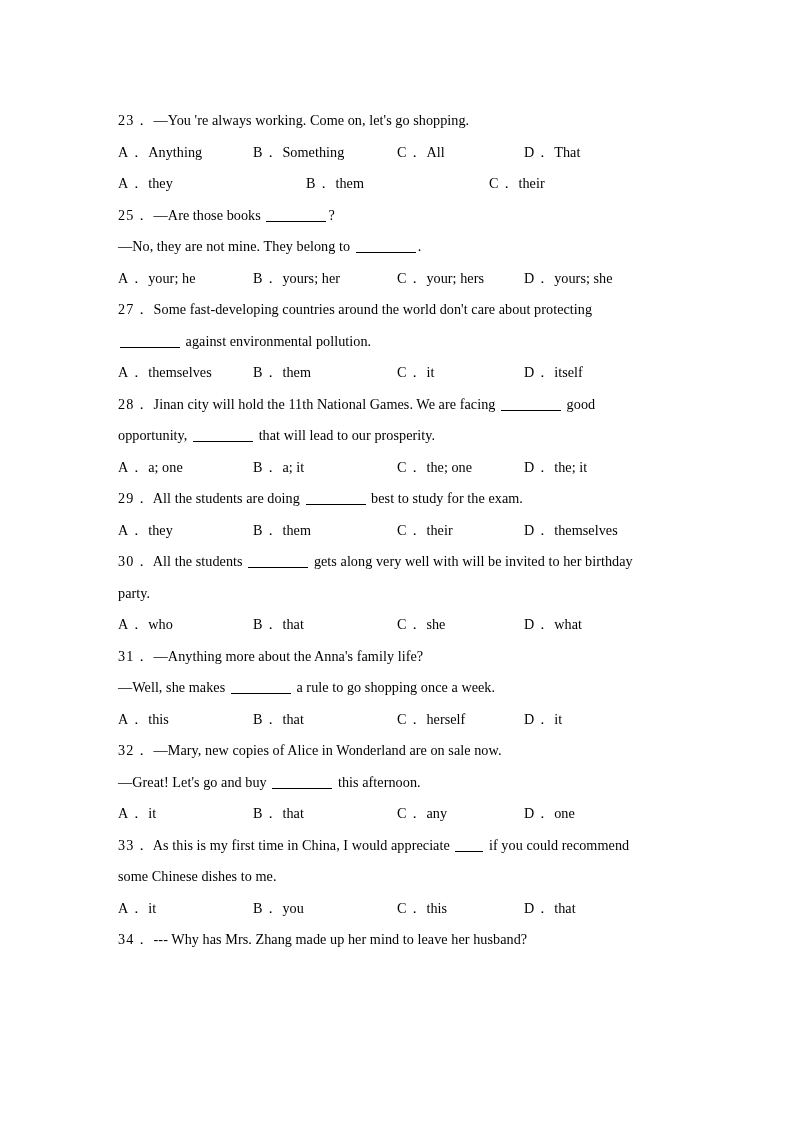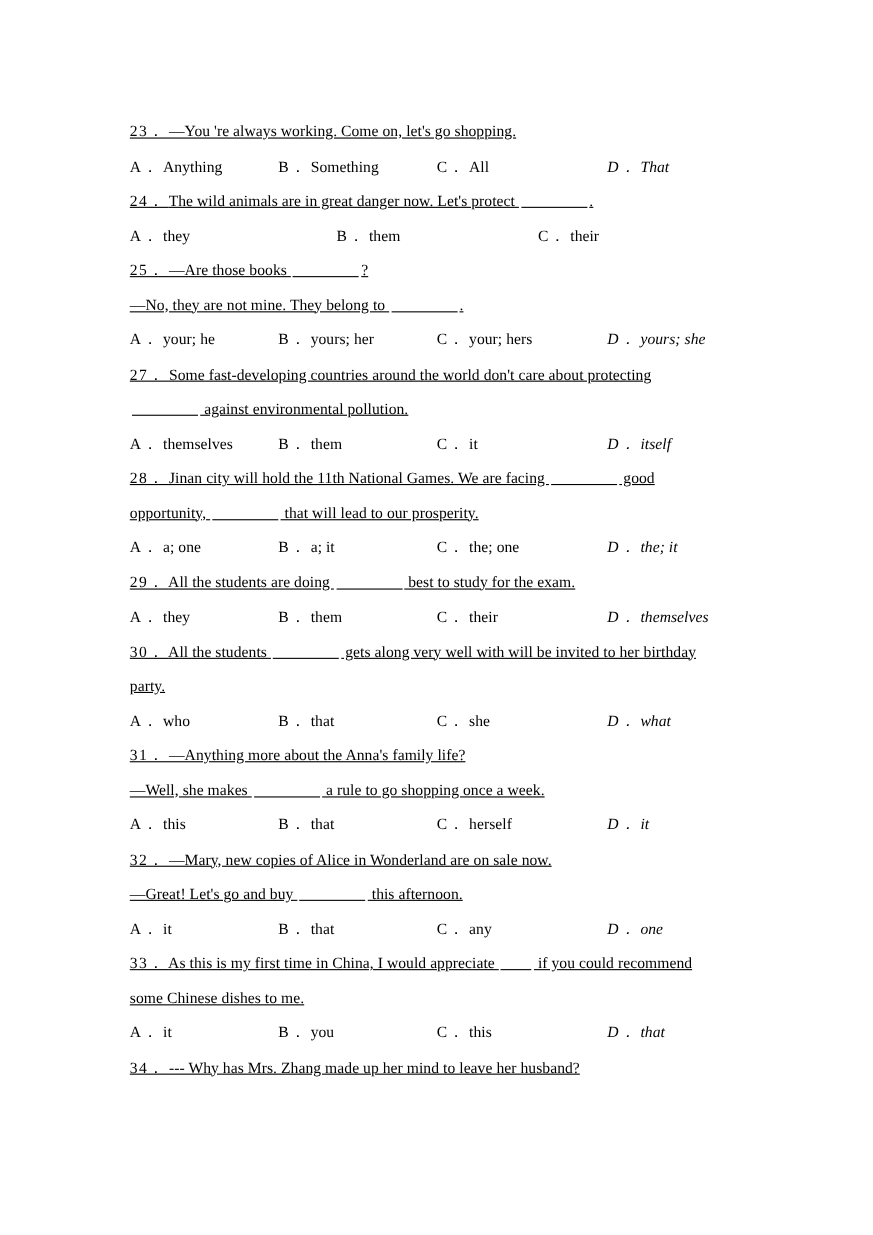--- a/index.html
+++ b/index.html
@@ -25,21 +25,20 @@
   }
   .qblock {
     margin: 0;
   }
   .line {
     font-size: 14.2px;
     line-height: 31.5px;
     white-space: normal;
     text-align: left;
     letter-spacing: 0.05px;
-    text-decoration: underline;
   }
   .line.stem {
     text-indent: 0;
   }
   .num {
     letter-spacing: 0.4px;
   }
   .numdot {
     letter-spacing: 1.2px;
   }
@@ -58,21 +57,21 @@
   .opt .oltr {
     letter-spacing: 1.1px;
   }
   .opt .otxt {
     letter-spacing: 0.05px;
   }
   
   .options.cols4 .c0 { left: 0px; }
   .options.cols4 .c1 { left: 135px; }
   .options.cols4 .c2 { left: 279px; }
-  .options.cols4 .c3 { left: 434px; font-style: italic; }
+  .options.cols4 .c3 { left: 406px; }
   
   .options.cols3 .c0 { left: 0px; }
   .options.cols3 .c1 { left: 188px; }
   .options.cols3 .c2 { left: 371px; }
 
   
   .blank {
     display: inline-block;
     border-bottom: 1.1px solid #000;
     vertical-align: -2px;
@@ -90,21 +89,20 @@
       <div class="qblock">
         <div class="line stem"><span class="num numdot">23．</span> <span>—You 're always working. Come on, let's go shopping.</span></div>
         <div class="options cols4">
           <span class="opt c0"><span class="oltr">A．</span> <span class="otxt">Anything</span></span>
           <span class="opt c1"><span class="oltr">B．</span> <span class="otxt">Something</span></span>
           <span class="opt c2"><span class="oltr">C．</span> <span class="otxt">All</span></span>
           <span class="opt c3"><span class="oltr">D．</span> <span class="otxt">That</span></span>
         </div>
       </div>
       <div class="qblock">
-        <div class="line stem"><span class="num numdot">24．</span> <span>The wild animals are in great danger now. Let's protect <span class="blank w-long"></span>.</span></div>
         <div class="options cols3">
           <span class="opt c0"><span class="oltr">A．</span> <span class="otxt">they</span></span>
           <span class="opt c1"><span class="oltr">B．</span> <span class="otxt">them</span></span>
           <span class="opt c2"><span class="oltr">C．</span> <span class="otxt">their</span></span>
         </div>
       </div>
       <div class="qblock">
         <div class="line stem"><span class="num numdot">25．</span> <span>—Are those books <span class="blank w-long"></span>?</span></div>
         <div class="line"><span>—No, they are not mine. They belong to <span class="blank w-long"></span>.</span></div>
         <div class="options cols4">

